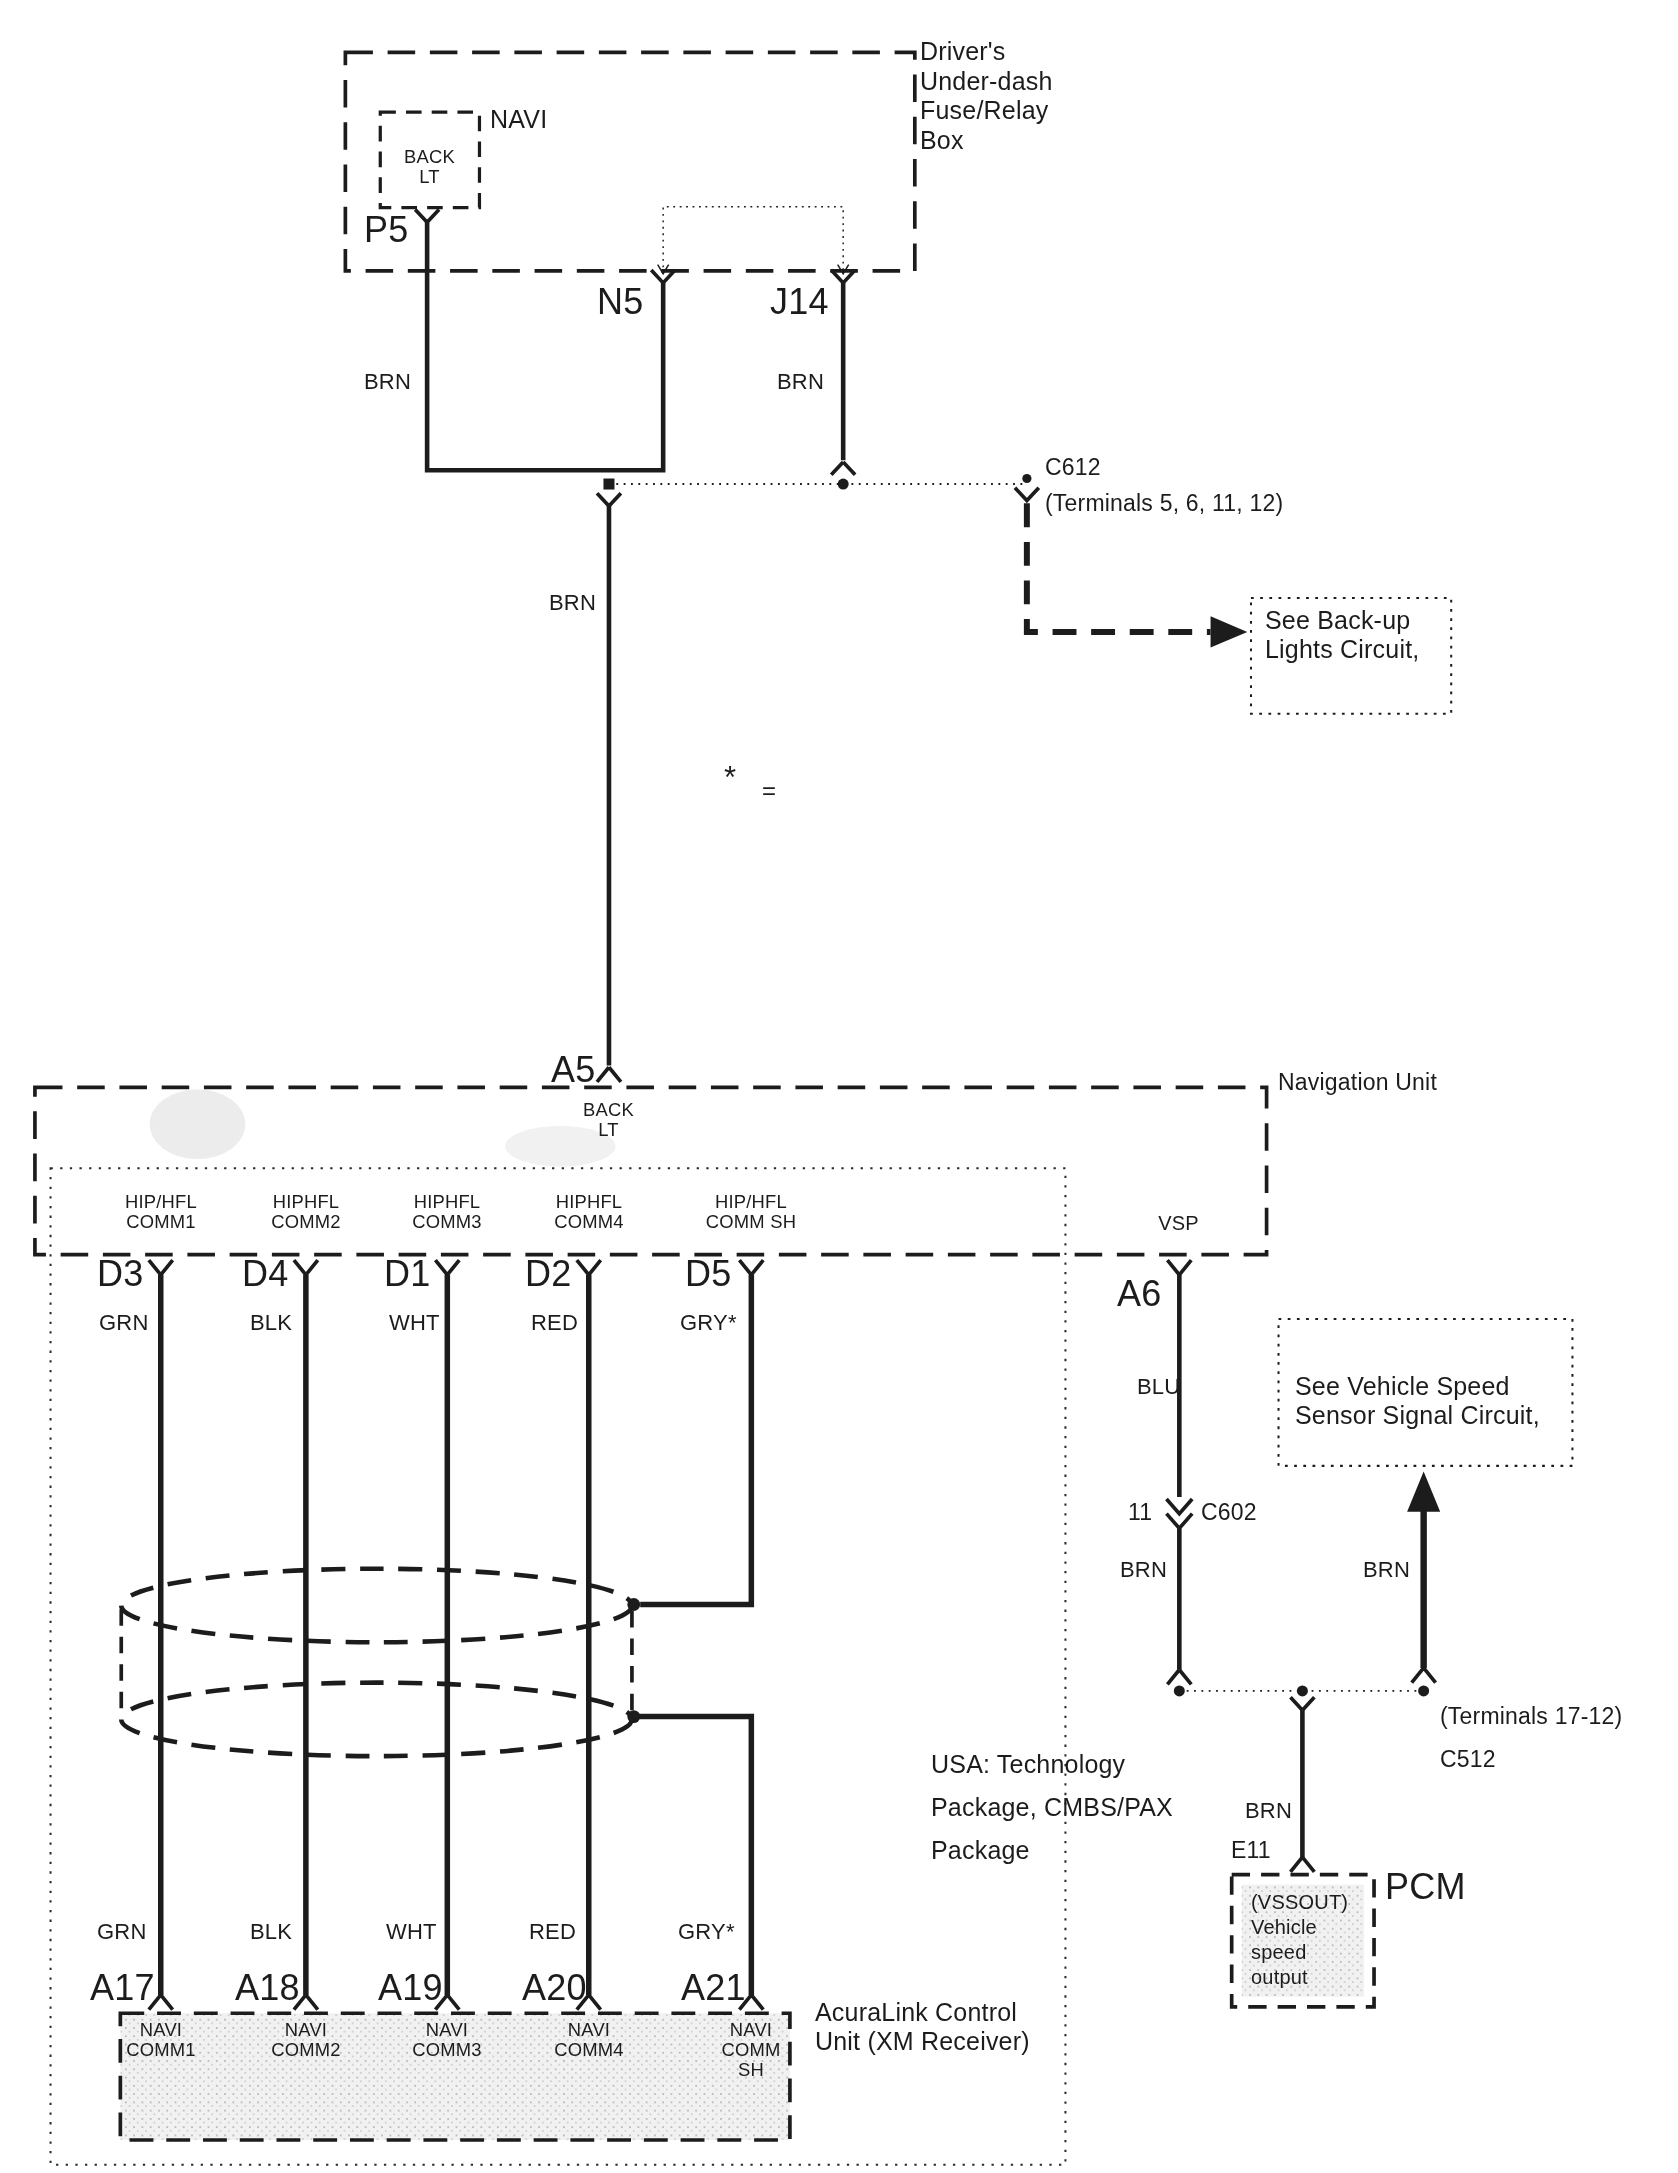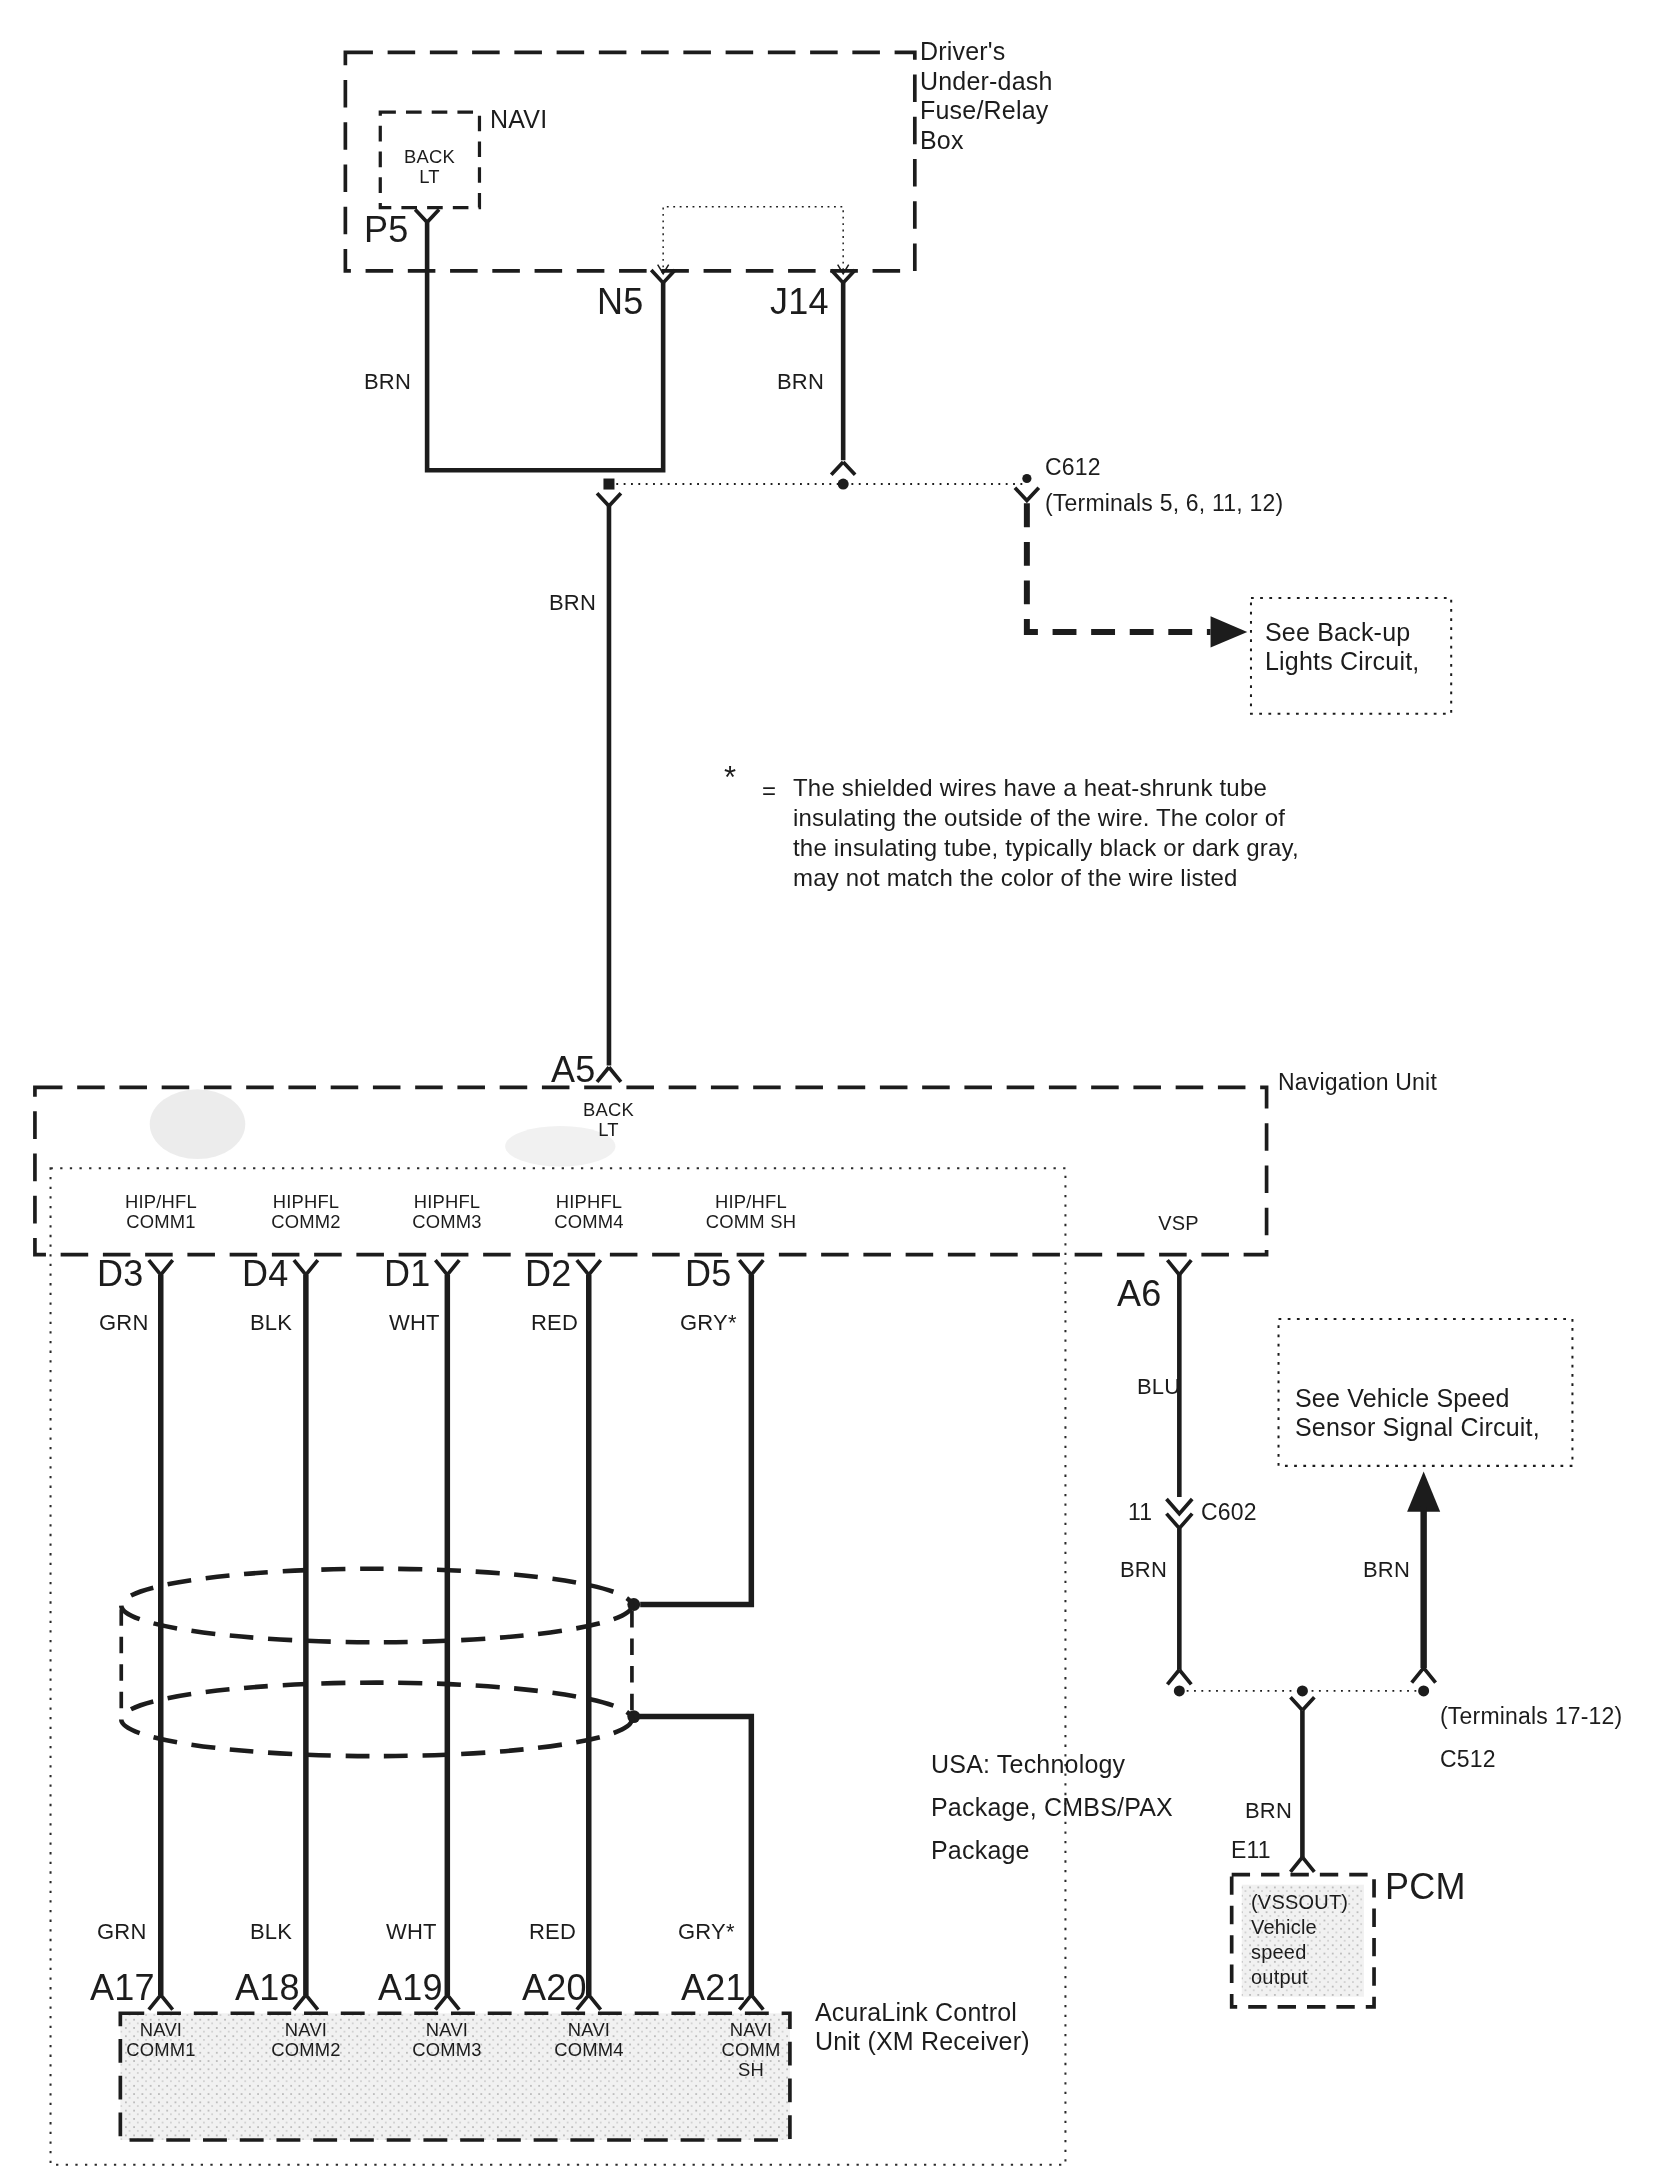--- a/index.html
+++ b/index.html
@@ -7,21 +7,21 @@
         font-family:"Liberation Sans",sans-serif;color:#1c1c1c;}
   .page svg{position:absolute;left:0;top:0;}
   .lbl{position:absolute;font:400 25px/1.18 "Liberation Sans",sans-serif;color:#1c1c1c;
        white-space:pre-line;letter-spacing:0.2px;}
   .sm{font-size:18.4px;line-height:20px;}
   .md{font-size:22px;}
   .t25{font-size:23px;}
   .t28{font-size:23px;}
   .lg{font-size:36px;}
   .ctr{text-align:center;}
-  .lh32{line-height:29px;margin-top:12px;}
+  .lh32{line-height:29px;}
   .lh33{line-height:30px;}
   .lh34{line-height:43px;}
   .star{font-size:31px;}
   .pcmtxt{font-size:20px;line-height:25px;}
 </style>
 </head>
 <body>
 
 <div class="page">
 
@@ -164,24 +164,20 @@
 <div class="lbl md" style="left:364px;top:369px">BRN</div>
 <div class="lbl md" style="left:777px;top:369px">BRN</div>
 <div class="lbl md" style="left:549px;top:590px">BRN</div>
 <div class="lbl t28" style="left:1045px;top:454px">C612</div>
 <div class="lbl t25" style="left:1045px;top:490px">(Terminals 5, 6, 11, 12)</div>
 <div class="lbl lh32" style="left:1265px;top:606px">See Back-up
 Lights Circuit,</div>
 
 <div class="lbl star" style="left:724px;top:760px">*</div>
 <div class="lbl" style="left:762px;top:777px;font-size:24px">=</div>
-<div class="lbl lh33" style="left:793px;top:773px;font-size:24px">The shielded wires have a heat-shrunk tube
-insulating the outside of the wire.  The color of
-the insulating tube, typically black or dark gray,
-may not match the color of the wire listed</div>
 
 <div class="lbl lg" style="left:551px;top:1049px">A5</div>
 <div class="lbl t28" style="left:1278px;top:1069px">Navigation Unit</div>
 <div class="lbl sm ctr" style="left:570px;top:1100px;width:77px">BACK
 LT</div>
 
 <div class="lbl sm ctr" style="left:92px;top:1192px;width:138px">HIP/HFL
 COMM1</div>
 <div class="lbl sm ctr" style="left:237px;top:1192px;width:138px">HIPHFL
 COMM2</div>

